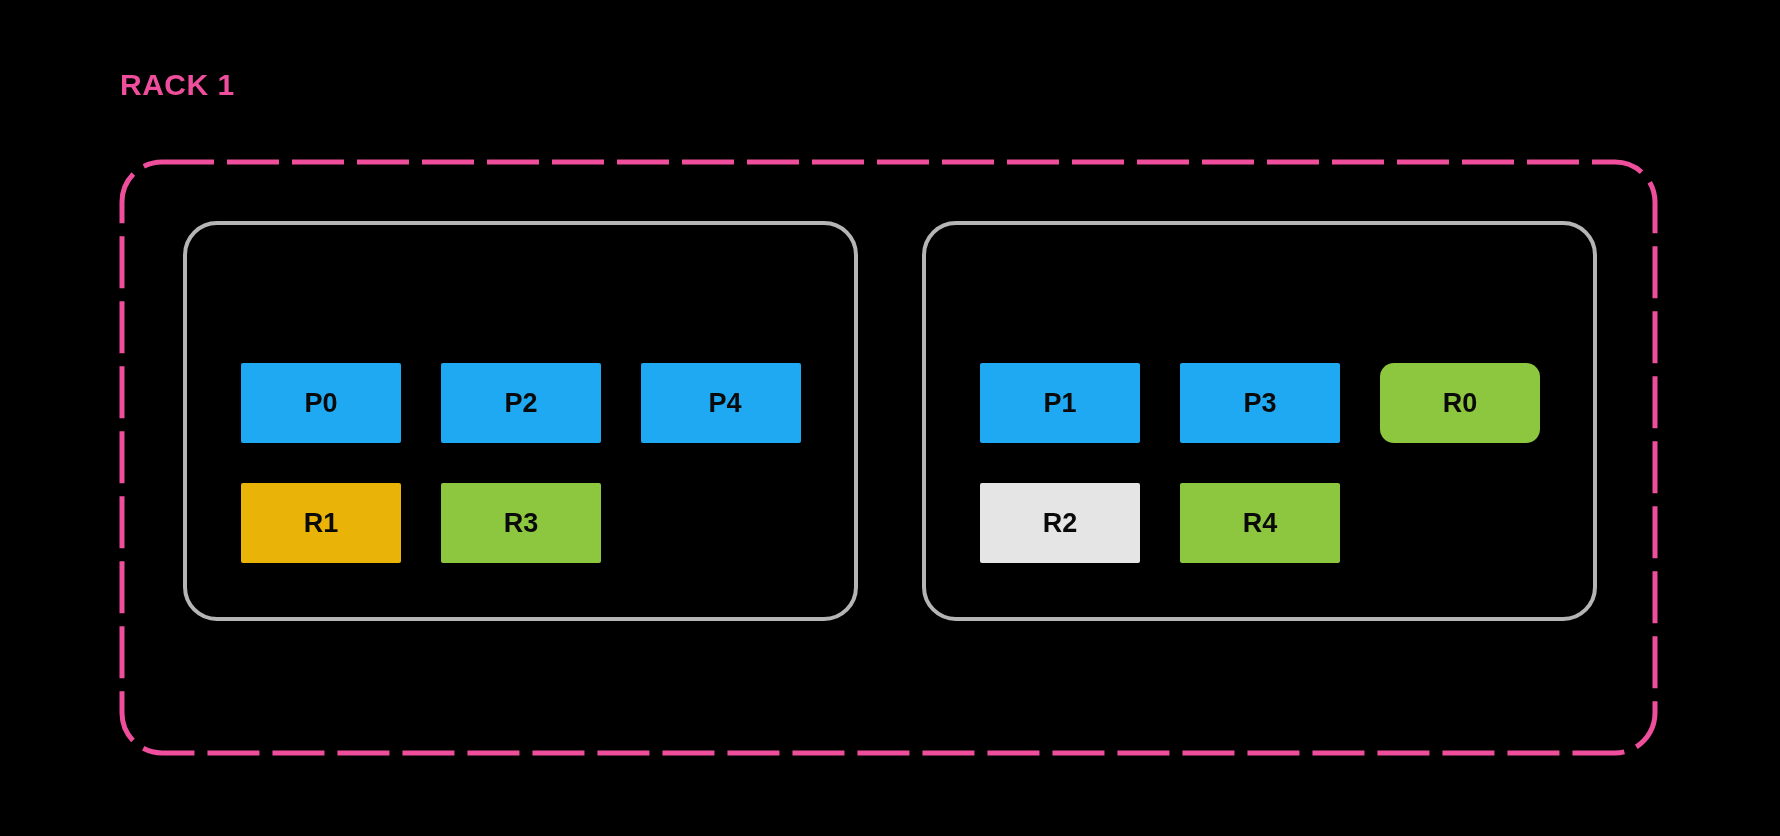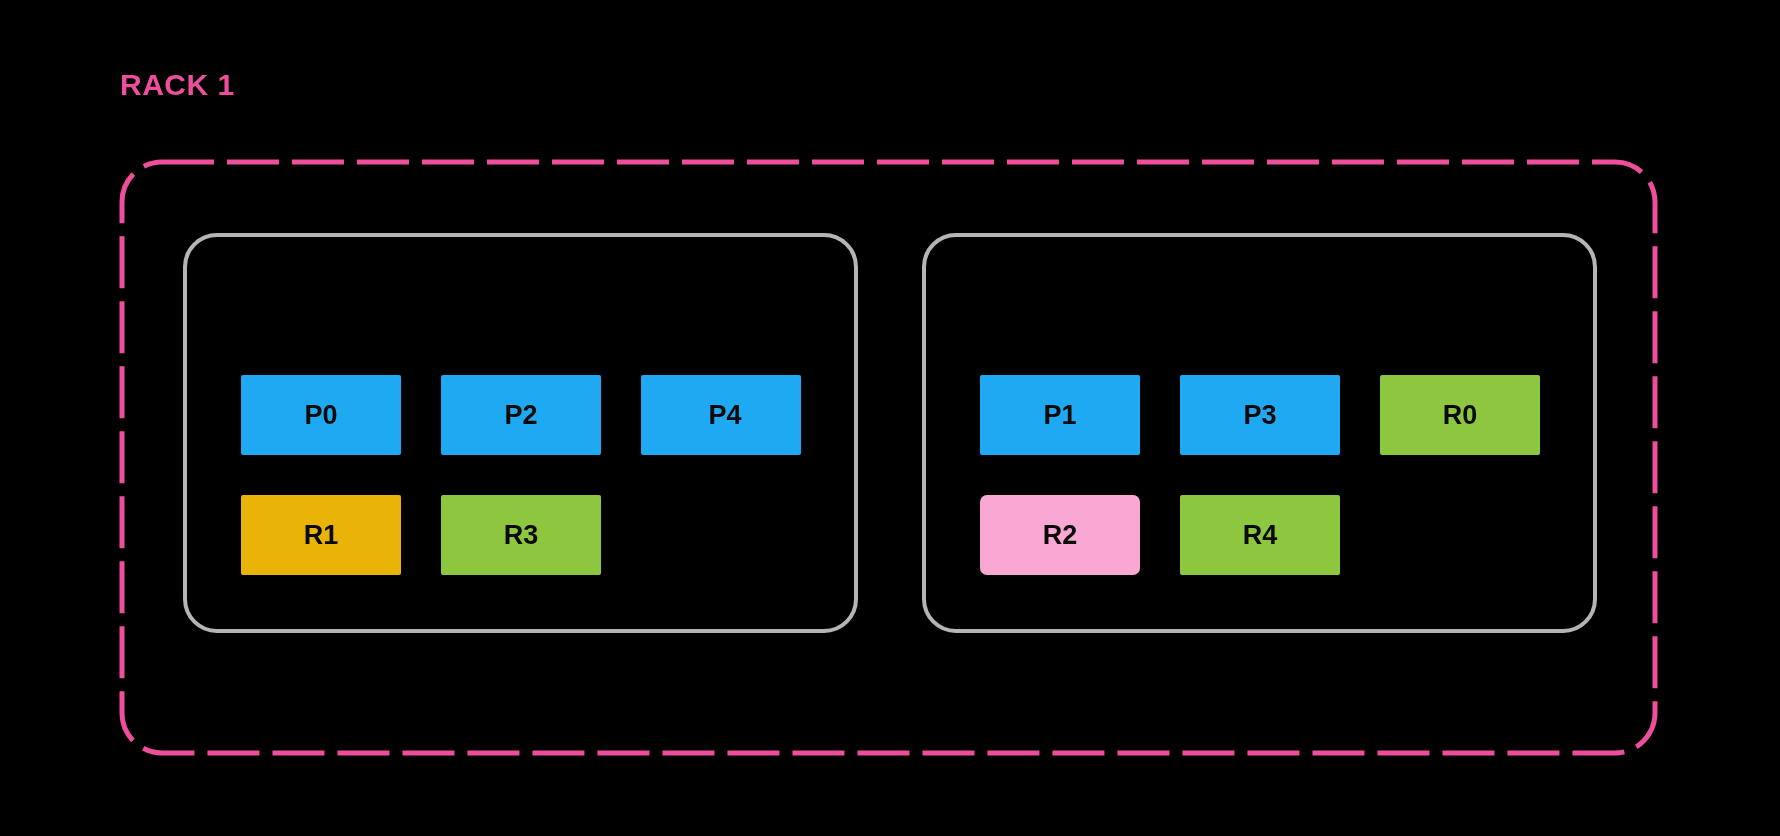--- a/index.html
+++ b/index.html
@@ -25,21 +25,21 @@
   }
 
   .rack-outline {
     position: absolute;
     left: 117px;
     top: 157px;
   }
 
   .node {
     position: absolute;
-    top: 233px;
+    top: 221px;
     width: 675px;
     height: 400px;
     border: 4px solid #b5b5b5;
     border-radius: 34px;
     background: transparent;
   }
   .node-1 { left: 183px; }
   .node-2 { left: 922px; }
 
   .shard {
@@ -74,18 +74,18 @@
     <div class="shard row-top col-1" style="background-color: rgb(31, 169, 242); color: rgb(10, 10, 10);">P0</div>
     <div class="shard row-top col-2" style="background-color: rgb(31, 169, 242); color: rgb(10, 10, 10);">P2</div>
     <div class="shard row-top col-3" style="background-color: rgb(31, 169, 242); color: rgb(10, 10, 10); padding-left: 8px;">P4</div>
     <div class="shard row-bottom col-1" style="background-color: #eab308; color: rgb(10, 10, 10);">R1</div>
     <div class="shard row-bottom col-2" style="background-color: rgb(141, 198, 63); color: rgb(10, 10, 10);">R3</div>
   </div>
 
   <div class="node node-2" style="border-color: rgb(181, 181, 181);">
     <div class="shard row-top col-1" style="background-color: rgb(31, 169, 242); color: rgb(10, 10, 10);">P1</div>
     <div class="shard row-top col-2" style="background-color: rgb(31, 169, 242); color: rgb(10, 10, 10);">P3</div>
-    <div class="shard row-top col-3" style="background-color: rgb(141, 198, 63); color: rgb(10, 10, 10);">R0</div>
-    <div class="shard row-bottom col-1" style="background-color: #f9a8d4; color: rgb(10, 10, 10); border-radius: 7px;">R2</div>
+    <div class="shard row-top col-3" style="background-color: rgb(141, 198, 63); color: rgb(10, 10, 10); border-radius: 14px;">R0</div>
+    <div class="shard row-bottom col-1" style="background-color: #e5e5e5; color: rgb(10, 10, 10);">R2</div>
     <div class="shard row-bottom col-2" style="background-color: rgb(141, 198, 63); color: rgb(10, 10, 10);">R4</div>
   </div>
 
 </div>
 
 </body></html>

